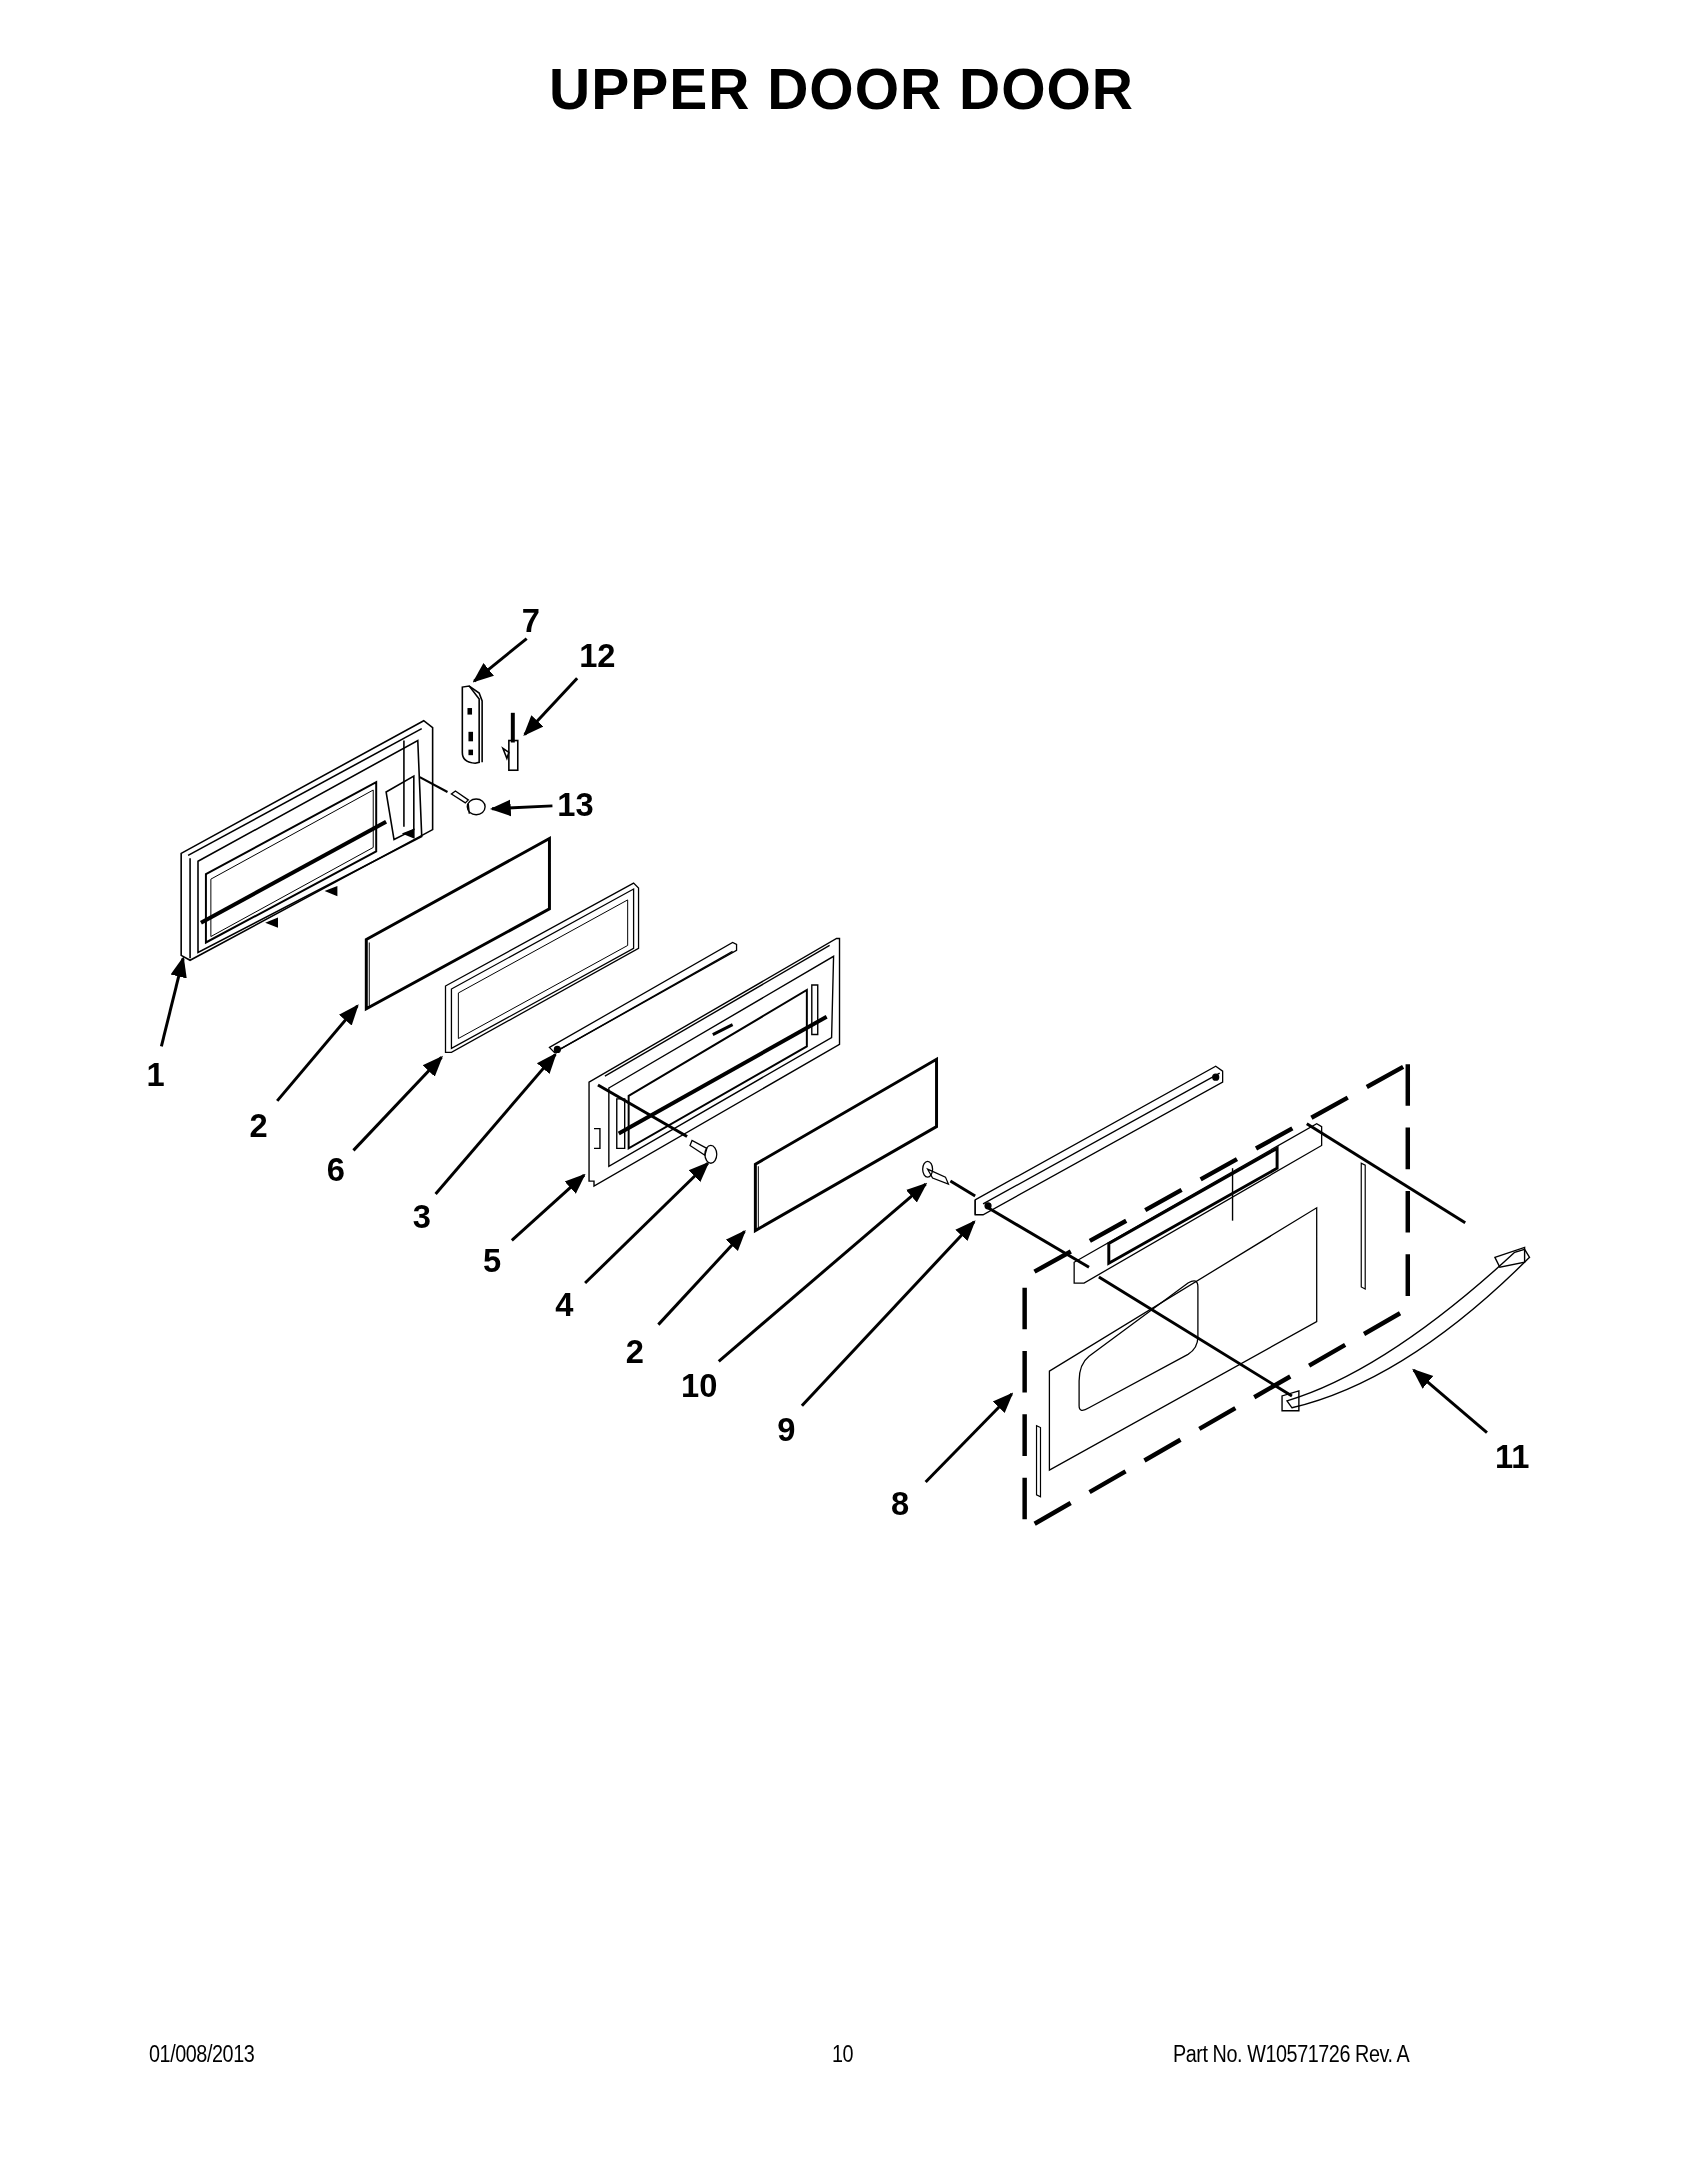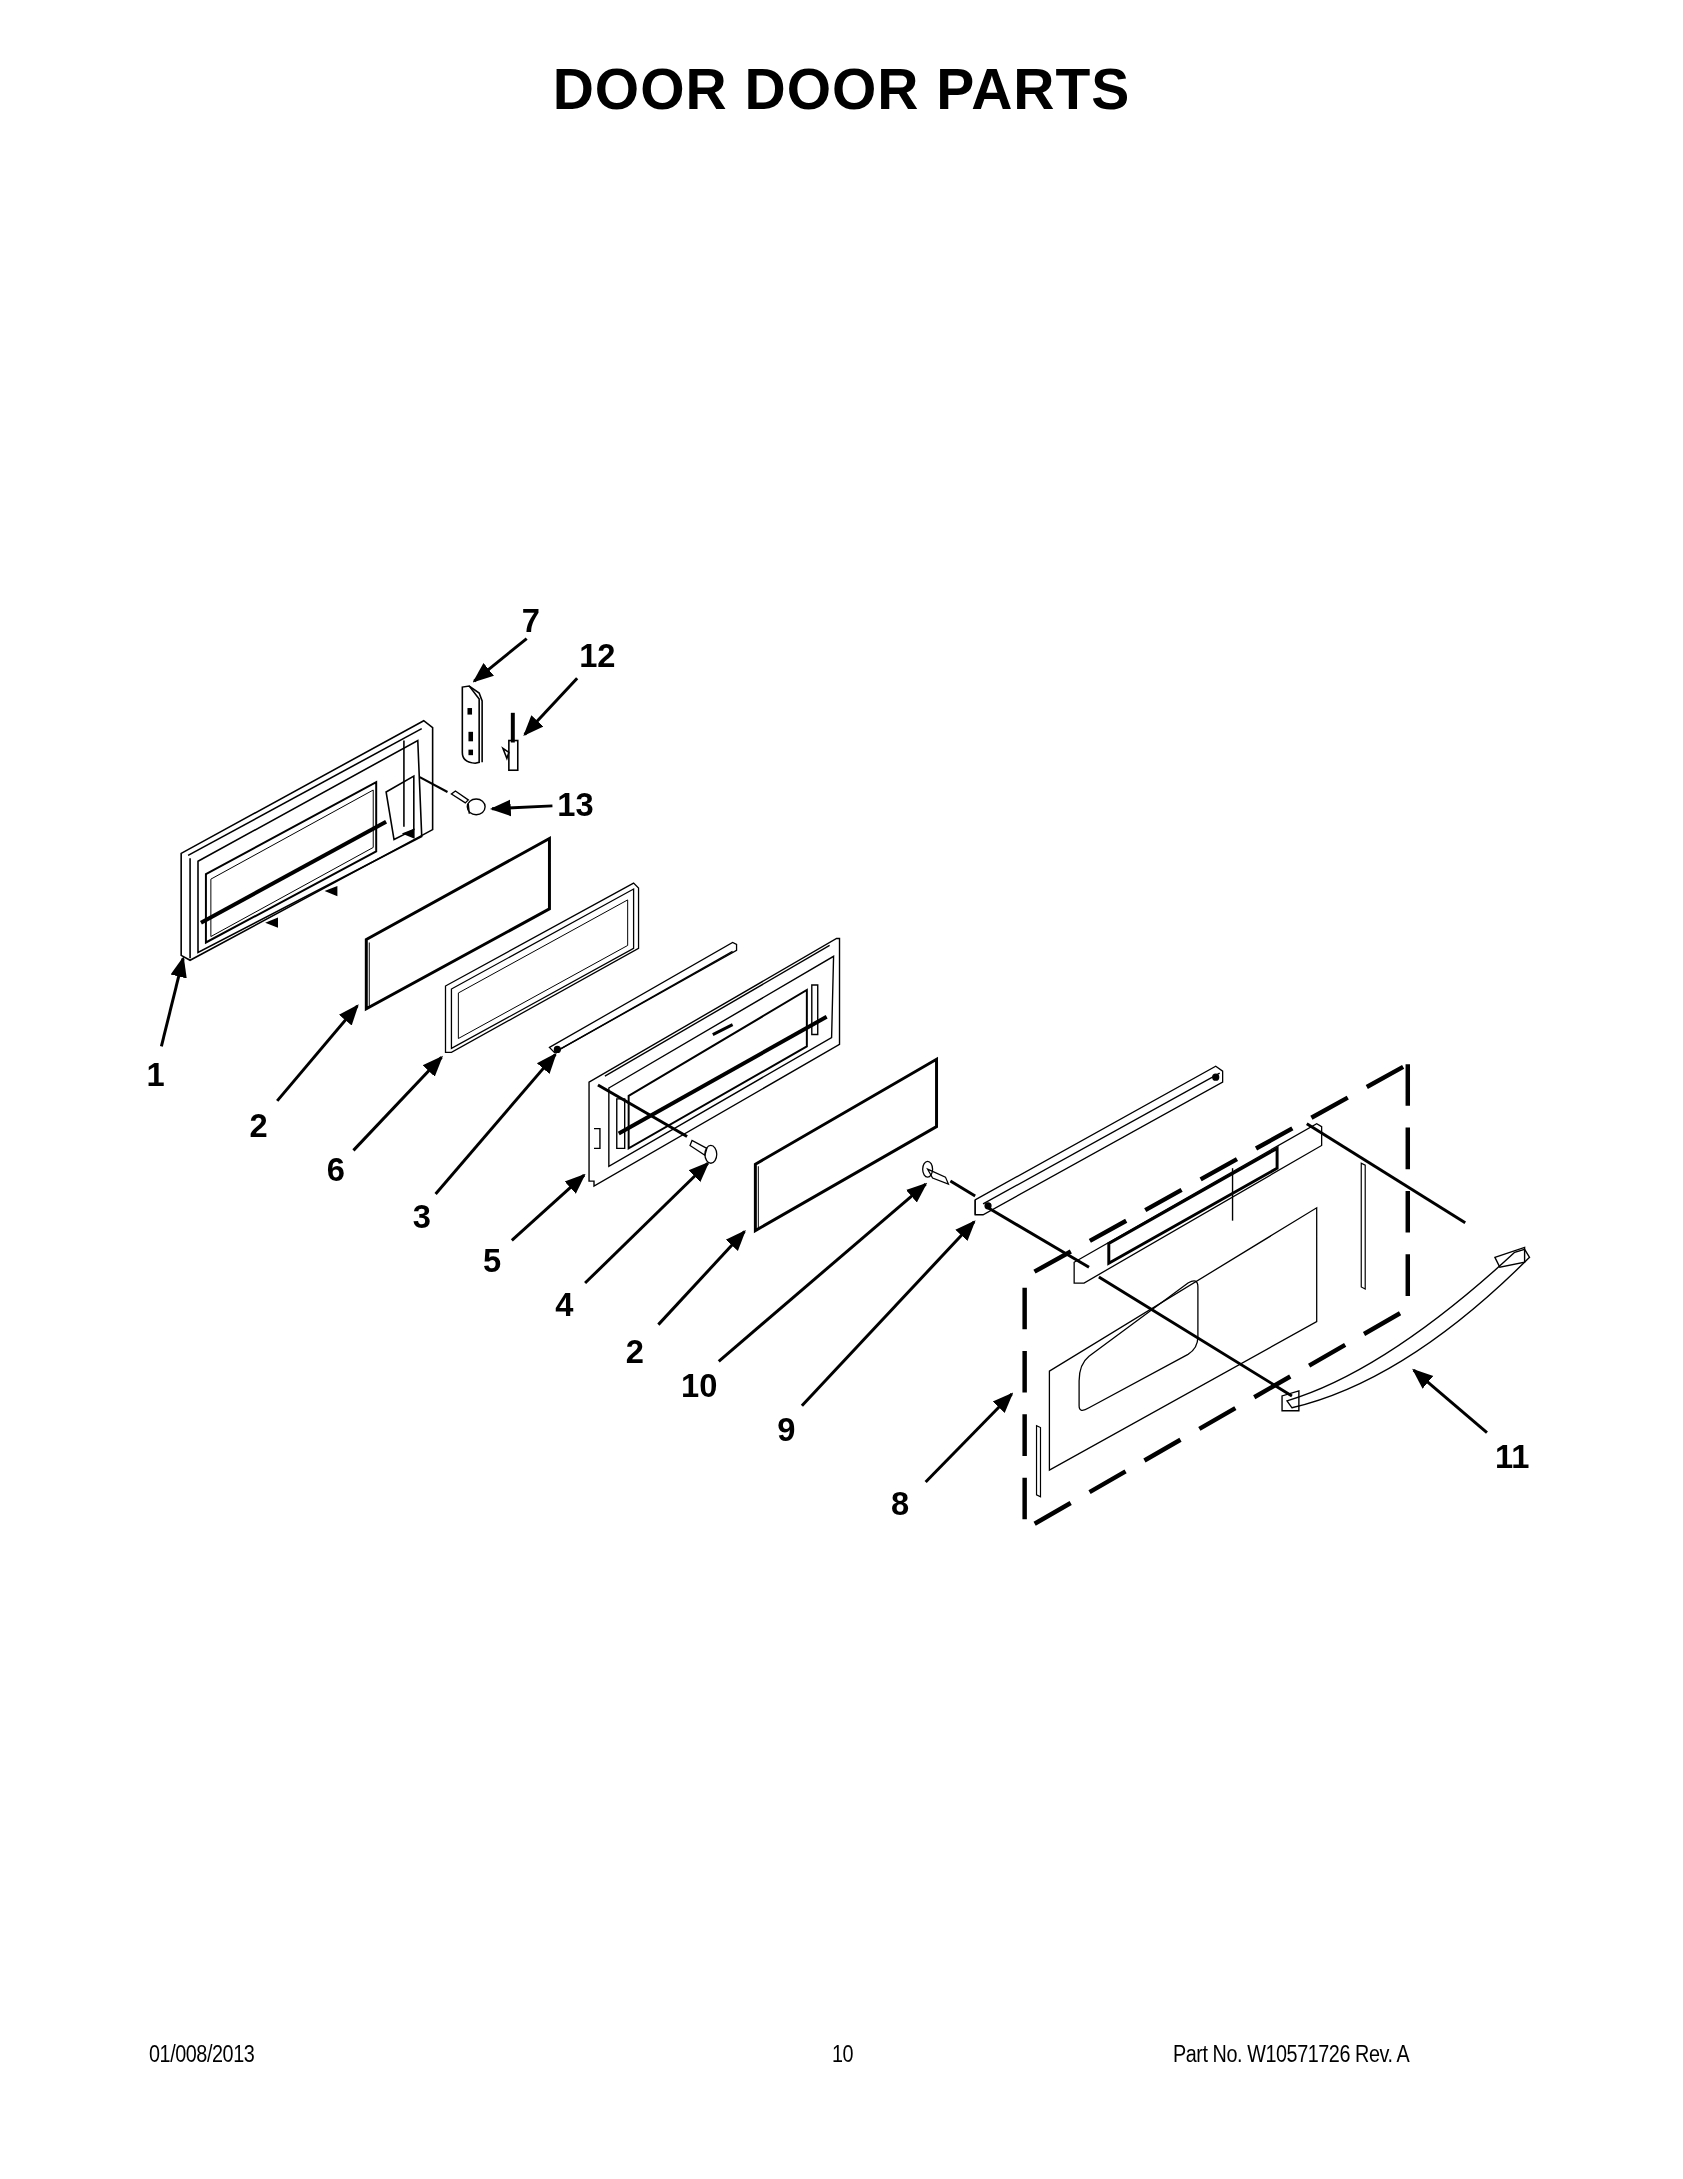--- a/index.html
+++ b/index.html
@@ -12,21 +12,21 @@
   .callout { font-family: "Liberation Sans", sans-serif; font-weight: bold; font-size: 33px; fill: #000; }
   .footer { position: absolute; top: 2041px; font-size: 23px; font-family: "Liberation Sans", sans-serif;
             transform: scaleX(0.86); transform-origin: left top; letter-spacing: -0.5px; }
   .footer.date { left: 149px; }
   .footer.page { left: 832px; }
   .footer.partno { left: 1173px; }
 </style>
 </head>
 <body>
 
-<div class="page-title">DOOR DOOR PARTS</div>
+<div class="page-title">UPPER DOOR DOOR</div>
 
 <svg class="diagram" viewBox="0 0 1700 2201" xmlns="http://www.w3.org/2000/svg">
   <defs>
     <marker id="ah" viewBox="0 0 10 10" refX="9" refY="5" markerWidth="7" markerHeight="7" orient="auto-start-reverse">
       <path d="M0,1 L10,5 L0,9 Z" fill="#000"></path>
     </marker>
   </defs>
 
   <g fill="none" stroke="#000" stroke-width="1.6">
     <path d="M183,862 L183,965 L192,970 L437,838 L437,735 L428,728 Z"></path>

